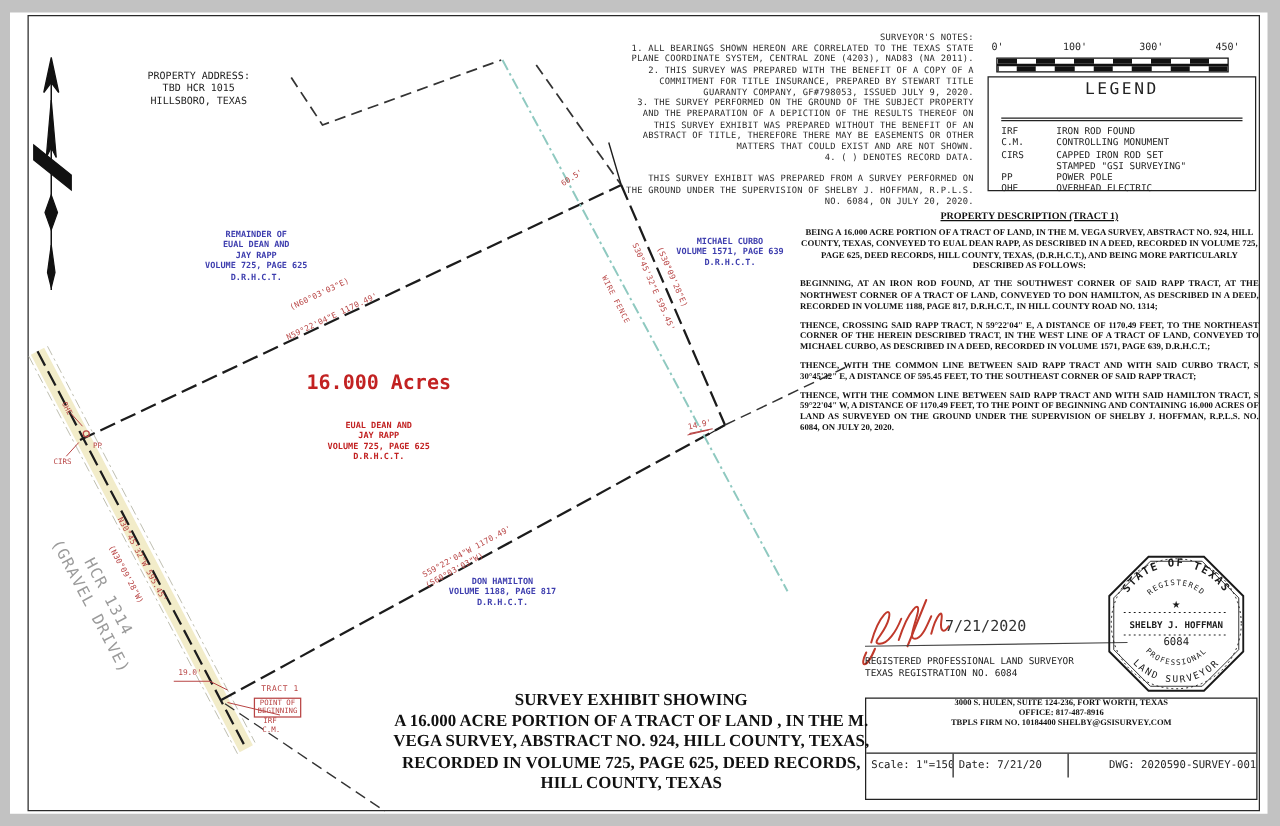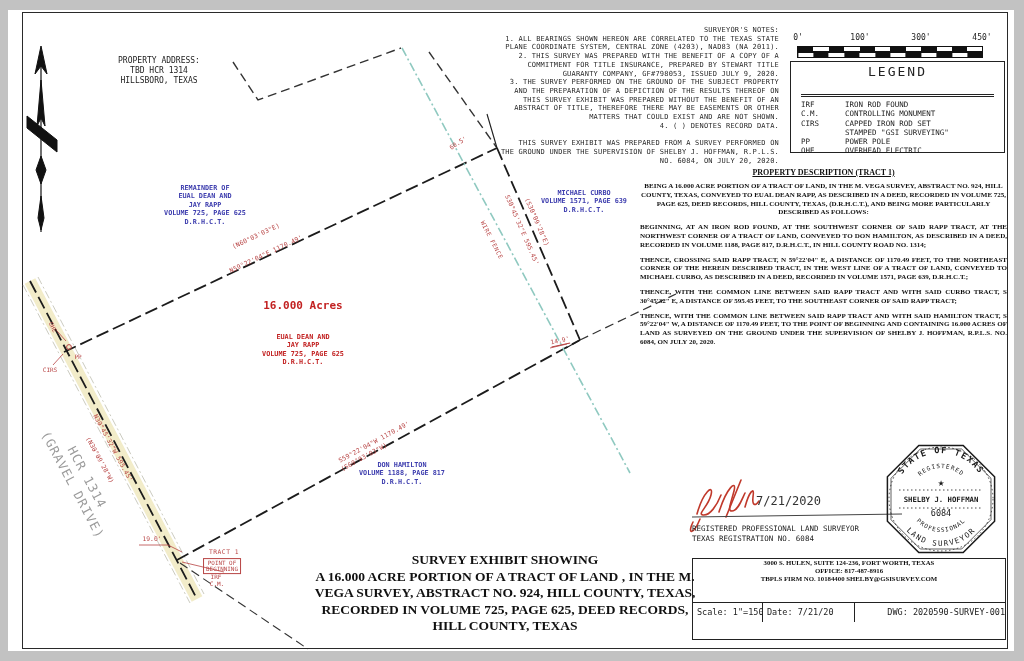--- a/index.html
+++ b/index.html
@@ -135,21 +135,21 @@
       <text font-size="6" letter-spacing="1" fill="#1a1a1a" stroke="none" text-anchor="middle" font-family="DejaVu Sans Mono, monospace">
         <textPath href="#arcBot1" startOffset="50%">PROFESSIONAL</textPath>
       </text>
       <text font-size="7.5" letter-spacing="1.5" fill="#1a1a1a" stroke="none" text-anchor="middle" font-family="DejaVu Sans Mono, monospace">
         <textPath href="#arcBot2" startOffset="50%">LAND SURVEYOR</textPath>
       </text>
     </g>
   </svg>
 
   <div id="addr" class="abs mono">PROPERTY ADDRESS:
-TBD HCR 1314
+TBD HCR 1015
 HILLSBORO, TEXAS</div>
 
   <div id="notes" class="abs mono prelines">SURVEYOR'S NOTES:
 1. ALL BEARINGS SHOWN HEREON ARE CORRELATED TO THE TEXAS STATE
 PLANE COORDINATE SYSTEM, CENTRAL ZONE (4203), NAD83 (NA 2011).
 2. THIS SURVEY WAS PREPARED WITH THE BENEFIT OF A COPY OF A
 COMMITMENT FOR TITLE INSURANCE, PREPARED BY STEWART TITLE
 GUARANTY COMPANY, GF#798053, ISSUED JULY 9, 2020.
 3. THE SURVEY PERFORMED ON THE GROUND OF THE SUBJECT PROPERTY
 AND THE PREPARATION OF A DEPICTION OF THE RESULTS THEREOF ON
@@ -208,21 +208,21 @@
 JAY RAPP
 VOLUME 725, PAGE 625
 D.R.H.C.T.</div>
   <div class="lbl adj blue" style="left:584px;top:202px;">MICHAEL CURBO
 VOLUME 1571, PAGE 639
 D.R.H.C.T.</div>
   <div class="lbl adj blue" style="left:402px;top:474px;">DON HAMILTON
 VOLUME 1188, PAGE 817
 D.R.H.C.T.</div>
   <div class="lbl red2" style="left:303px;top:333px;">
-    <div style="font-size:11px;font-weight:bold;">16.000 Acres</div>
+    <div style="font-size:16px;font-weight:bold;">16.000 Acres</div>
     <div class="adj">EUAL DEAN AND
 JAY RAPP
 VOLUME 725, PAGE 625
 D.R.H.C.T.</div>
   </div>
   <div class="lbl gray mono" style="left:80px;top:481px;font-size:12.5px;letter-spacing:1px;transform:translate(-50%,-50%) rotate(62deg);">HCR 1314
 (GRAVEL DRIVE)</div>
 
   <div class="lbl brg red" style="left:266px;top:254px;transform:translate(-50%,-50%) rotate(-25.3deg);">N59°22'04"E   1170.49'</div>
   <div class="lbl brg red" style="left:256px;top:236px;transform:translate(-50%,-50%) rotate(-25.3deg);">(N60°03'03"E)</div>

